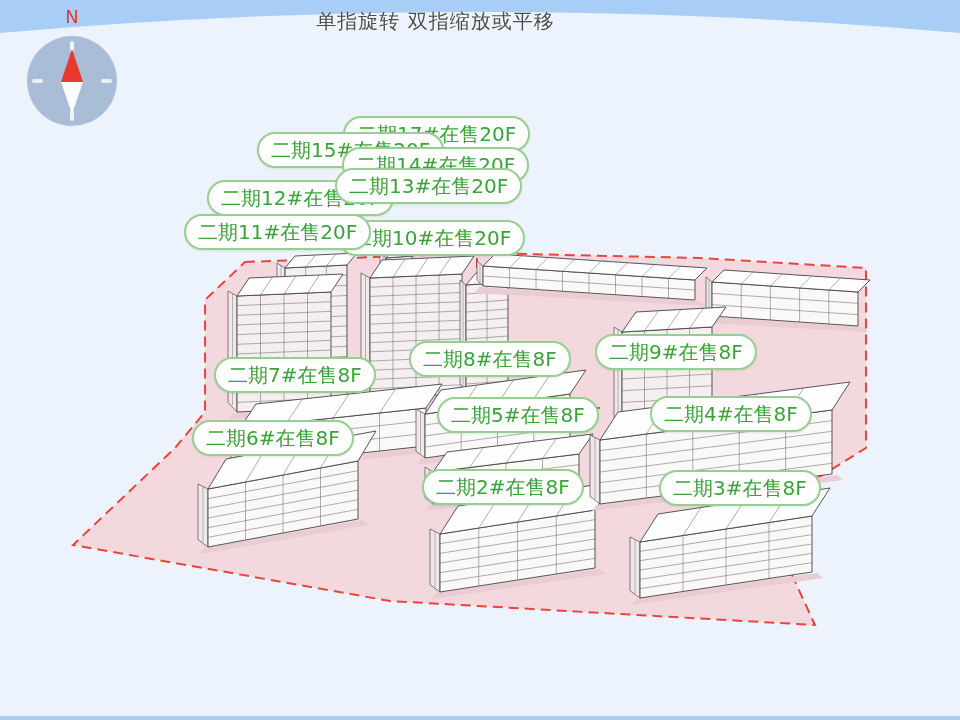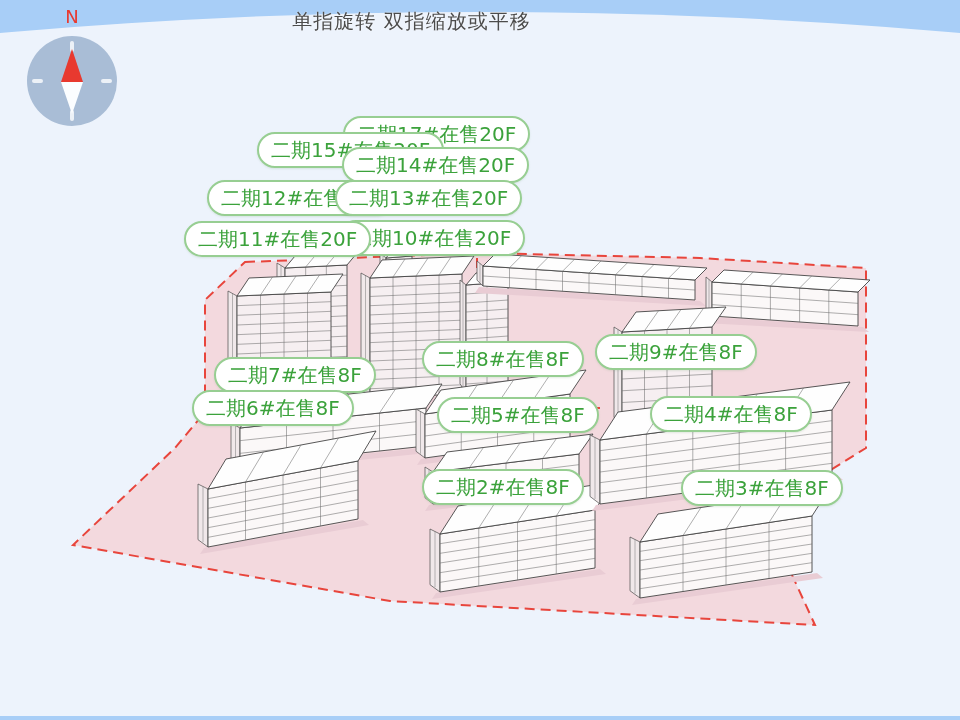--- a/index.html
+++ b/index.html
@@ -15,20 +15,21 @@
   }
   #bottom-sky{
     position:absolute;left:0;bottom:0;width:960px;height:4px;
     background:#A8CEF7;z-index:2;
   }
   #scene{position:absolute;left:0;top:0;z-index:3;}
   #gesture-hint{
     position:absolute;left:0;top:8px;width:823px;text-align:center;
     font-size:20px;color:#4c4c4c;letter-spacing:1px;z-index:6;
     text-shadow:0 0 2px rgba(255,255,255,.8);
+    padding-left:24px;
   }
   
   #compass{position:absolute;left:27px;top:36px;width:90px;height:90px;z-index:6;}
   #compass .dial{
     position:absolute;left:0;top:0;width:90px;height:90px;border-radius:50%;
     background:#A9BDD6;
   }
   .tick{position:absolute;background:#ECF1F7;border-radius:3px;}
   .tick.n{left:43px;top:5px;width:4px;height:11px;}
   .tick.s{left:43px;top:74px;width:4px;height:11px;}
@@ -339,23 +340,23 @@
   <div class="tick w"></div>
   <div class="tick e"></div>
   <div class="needle-up"></div>
   <div class="needle-down"></div>
 </div>
 
 <div class="pill" style="left:343px;top:116px">二期17#在售20F</div>
 <div class="pill" style="left:257px;top:132px">二期15#在售20F</div>
 <div class="pill" style="left:342px;top:147px">二期14#在售20F</div>
 <div class="pill" style="left:207px;top:180px">二期12#在售20F</div>
-<div class="pill" style="left:335px;top:180px">二期13#在售20F</div>
+<div class="pill" style="left:335px;top:168px">二期13#在售20F</div>
 <div class="pill" style="left:338px;top:220px">二期10#在售20F</div>
-<div class="pill" style="left:184px;top:221px">二期11#在售20F</div>
+<div class="pill" style="left:184px;top:214px">二期11#在售20F</div>
 <div class="pill" style="left:214px;top:357px">二期7#在售8F</div>
-<div class="pill" style="left:422px;top:341px">二期8#在售8F</div>
+<div class="pill" style="left:409px;top:341px">二期8#在售8F</div>
 <div class="pill" style="left:595px;top:334px">二期9#在售8F</div>
-<div class="pill" style="left:192px;top:390px">二期6#在售8F</div>
+<div class="pill" style="left:192px;top:420px">二期6#在售8F</div>
 <div class="pill" style="left:437px;top:397px">二期5#在售8F</div>
 <div class="pill" style="left:650px;top:396px">二期4#在售8F</div>
 <div class="pill" style="left:422px;top:469px">二期2#在售8F</div>
-<div class="pill" style="left:681px;top:470px">二期3#在售8F</div>
+<div class="pill" style="left:659px;top:470px">二期3#在售8F</div>
 
 </body></html>

